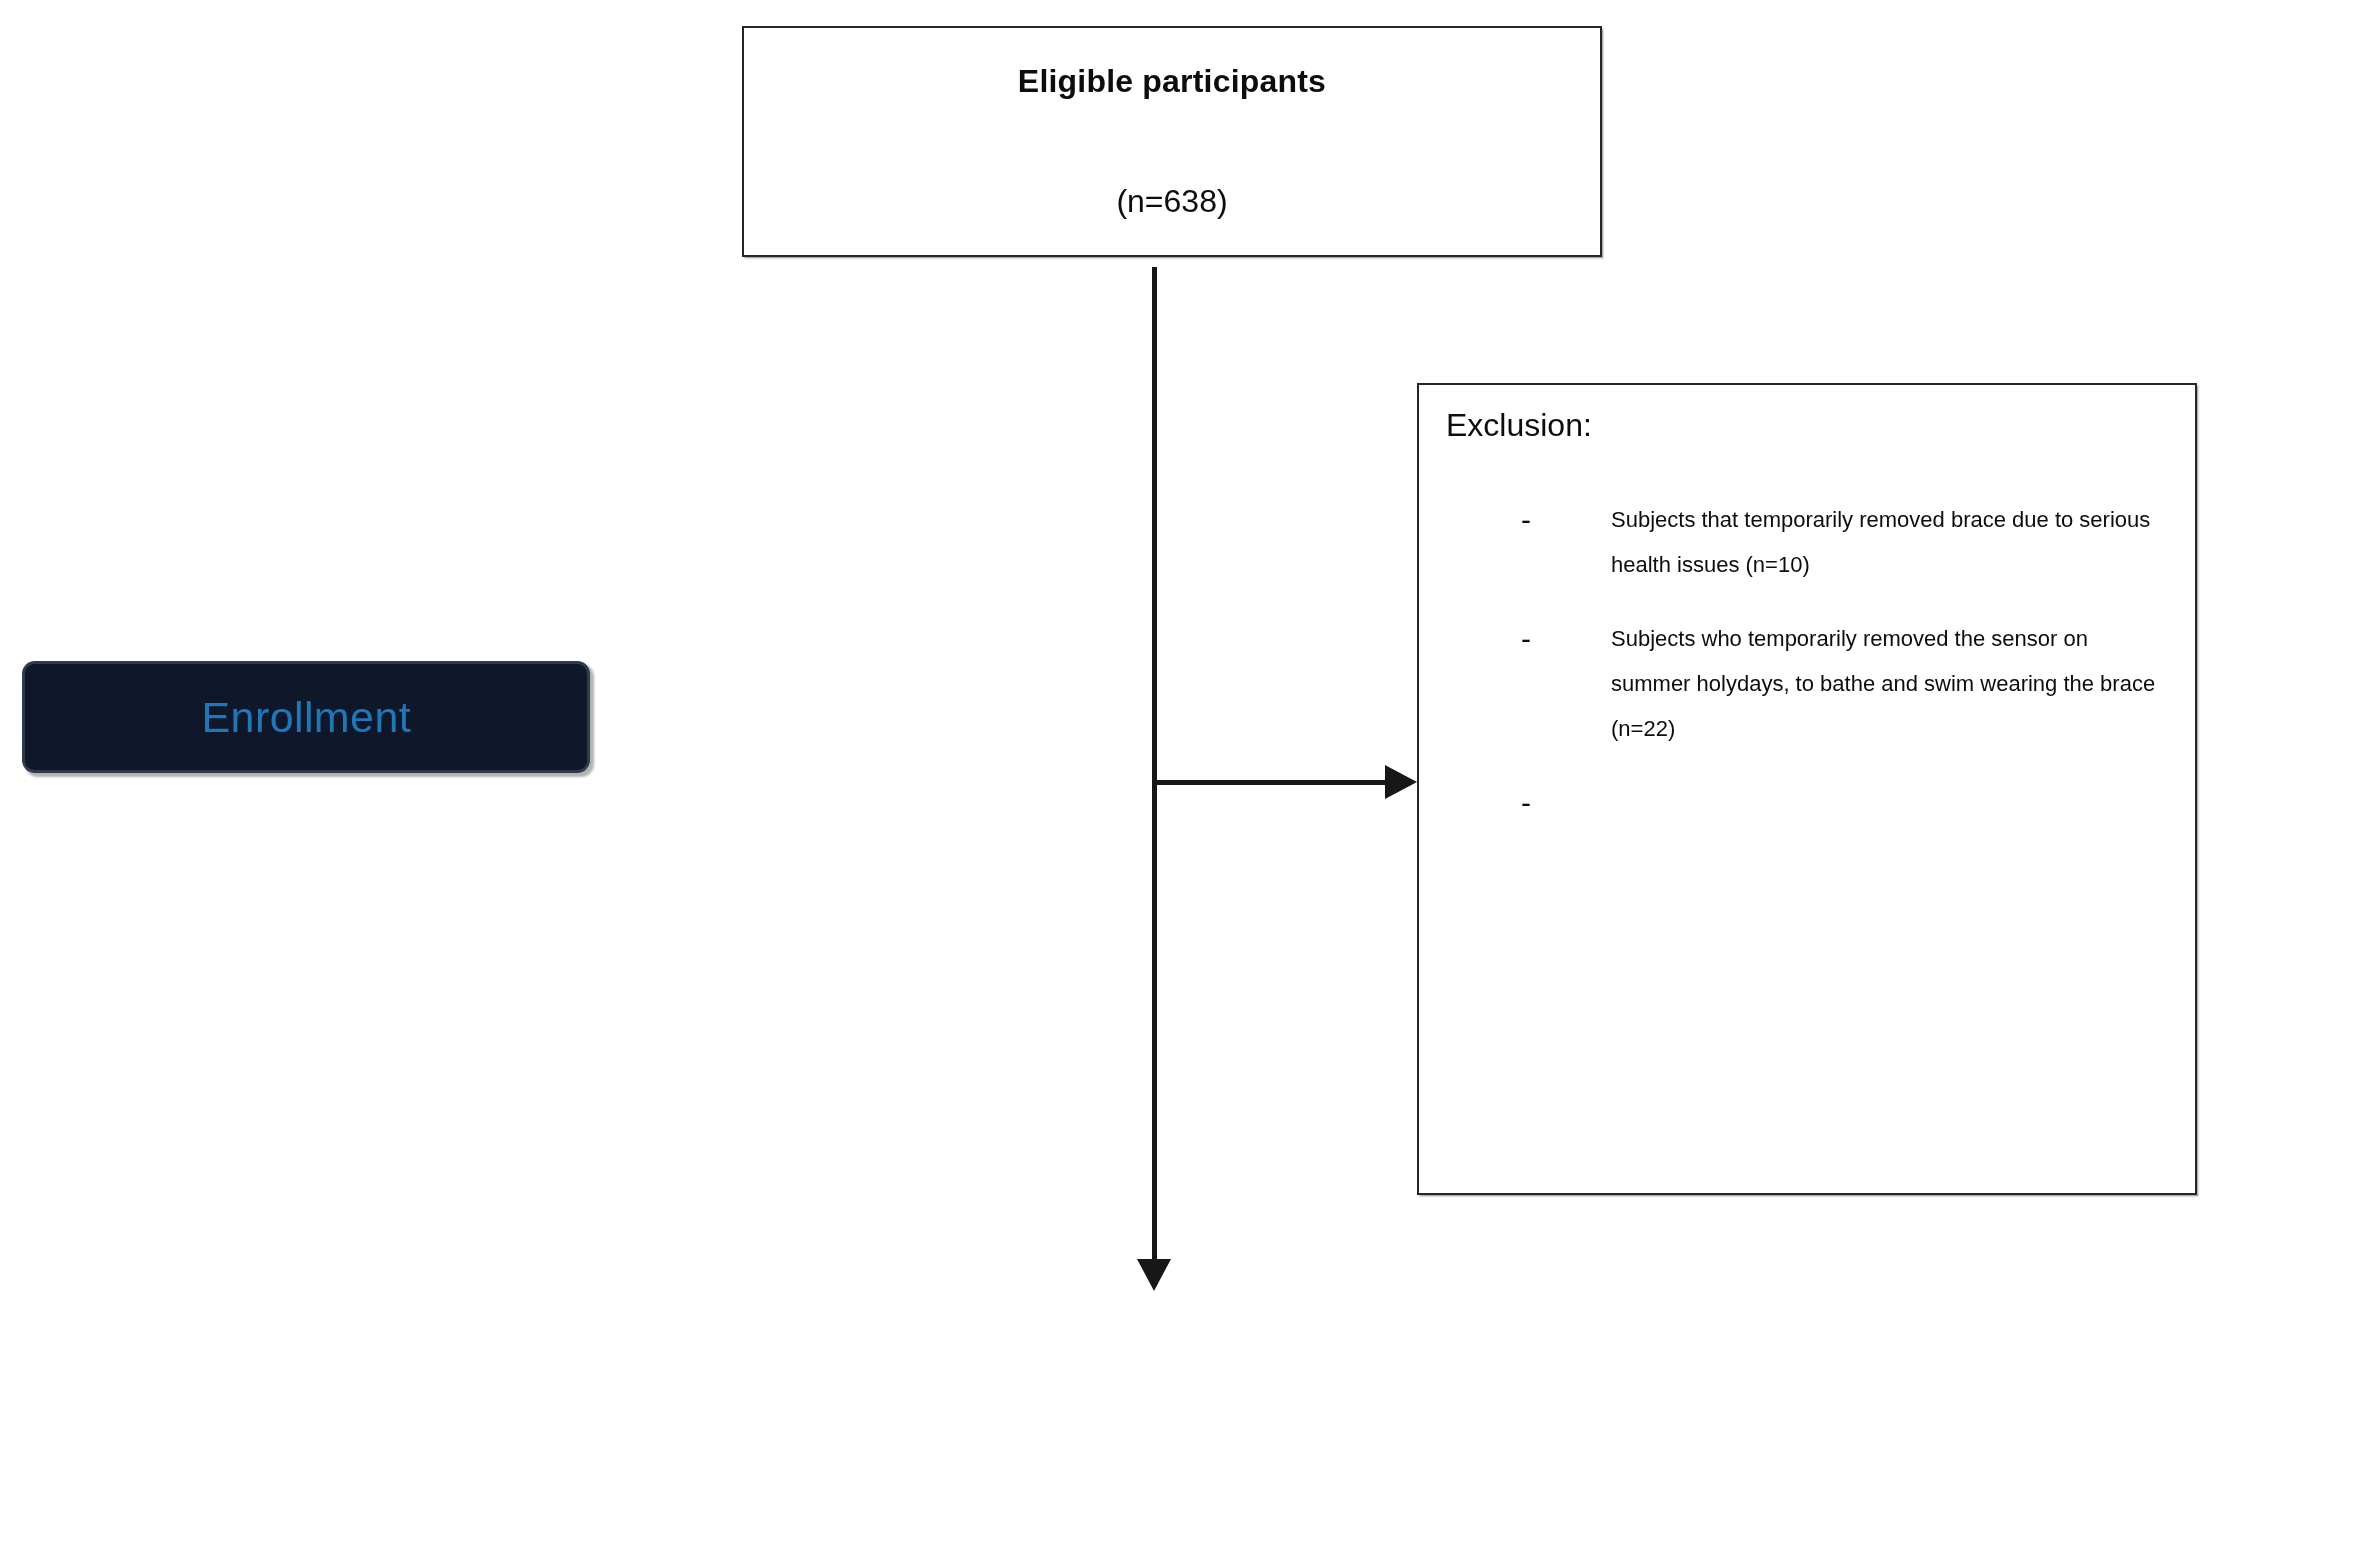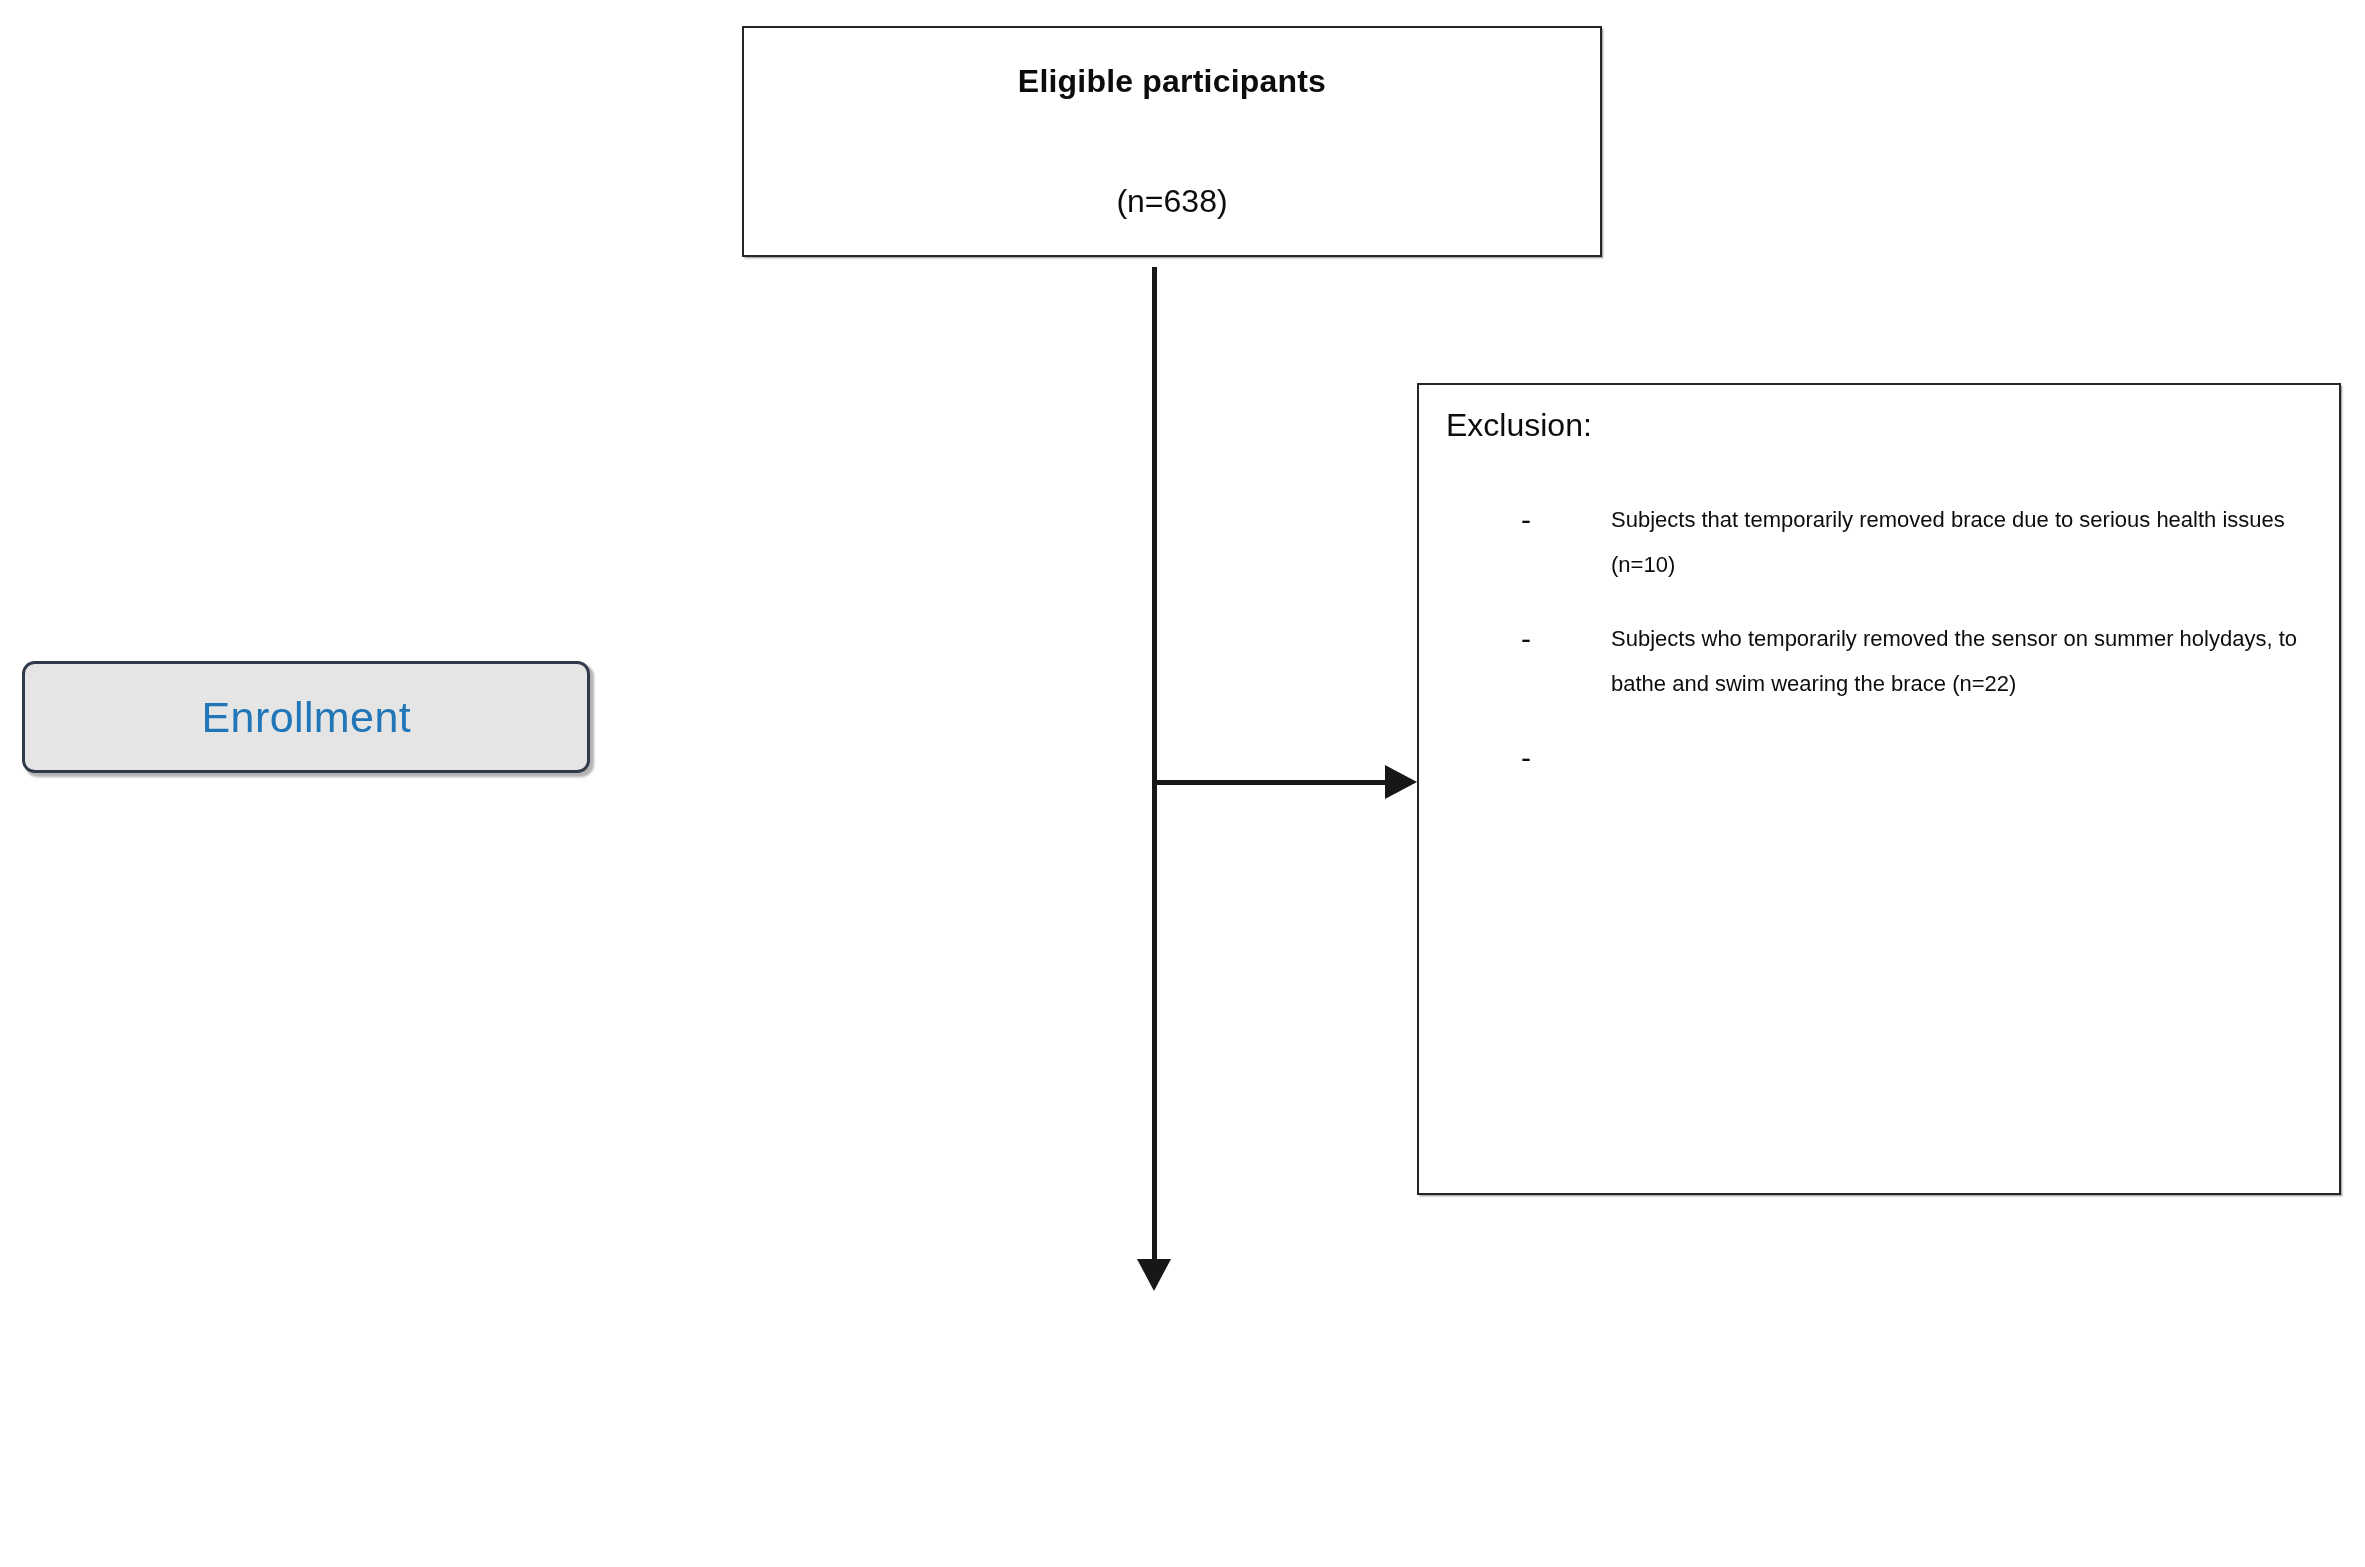--- a/index.html
+++ b/index.html
@@ -64,21 +64,21 @@
     top: 1295px;
     width: 844px;
     height: 244px;
   }
   #box-included .box-title { margin-bottom: 42px; }
 
   
   #box-exclusion {
     left: 1417px;
     top: 383px;
-    width: 924px;
+    width: 780px;
     height: 812px;
     display: block;
     padding: 0;
   }
   .exclusion-heading {
     position: absolute;
     left: 27px;
     top: 22.3px;
     font-size: 32px;
     font-weight: normal;
@@ -115,21 +115,21 @@
   .bullet-text.nojustify { text-align: left; }
 
   
   #badge-enrollment {
     position: absolute;
     left: 22.3px;
     top: 661px;
     width: 568px;
     height: 112px;
     box-sizing: border-box;
-    background: #e5e5e5;
+    background: #0f172a;
     border: 3.2px solid #2f3b4a;
     border-radius: 12.8px;
     box-shadow: 3.2px 3.2px 2.4px rgba(0,0,0,0.30);
     display: flex;
     align-items: center;
     justify-content: center;
   }
   #badge-enrollment .badge-label {
     font-size: 43px;
     font-weight: normal;

